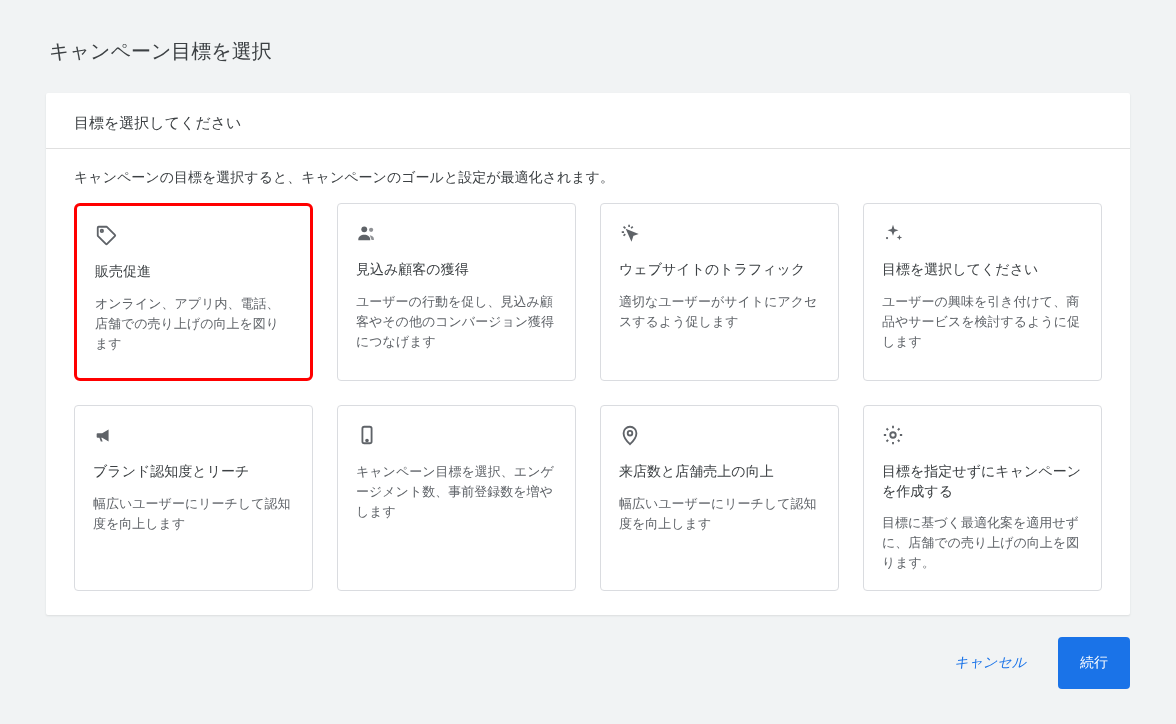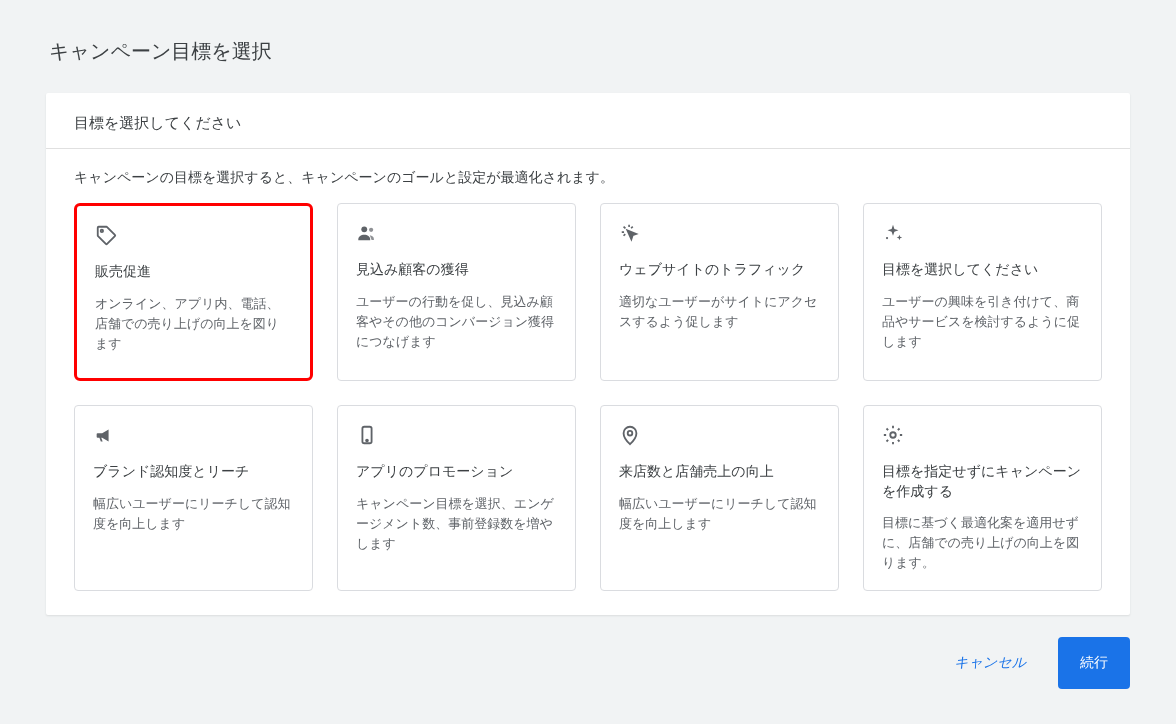--- a/index.html
+++ b/index.html
@@ -172,21 +172,20 @@
       <div class="goal-card-desc">幅広いユーザーにリーチして認知度を向上します</div>
     </div>
 
     <div class="goal-card row2">
       <div class="goal-icon">
         <svg viewBox="0 0 24 24" fill="none" stroke="#5f6368" stroke-width="2">
             <rect x="7" y="3" width="10" height="18" rx="2"></rect>
             <circle cx="12" cy="18" r="1" fill="#5f6368"></circle>
           </svg>
       </div>
-      <div class="goal-card-title">アプリのプロモーション</div>
       <div class="goal-card-desc">キャンペーン目標を選択、エンゲージメント数、事前登録数を増やします</div>
     </div>
 
     <div class="goal-card row2">
       <div class="goal-icon">
         <svg viewBox="0 0 24 24" fill="none" stroke="#5f6368" stroke-width="2">
             <path d="M12 22s7-6.5 7-12a7 7 0 1 0-14 0c0 5.5 7 12 7 12Z"></path>
             <circle cx="12" cy="10" r="2.5"></circle>
           </svg>
       </div>

